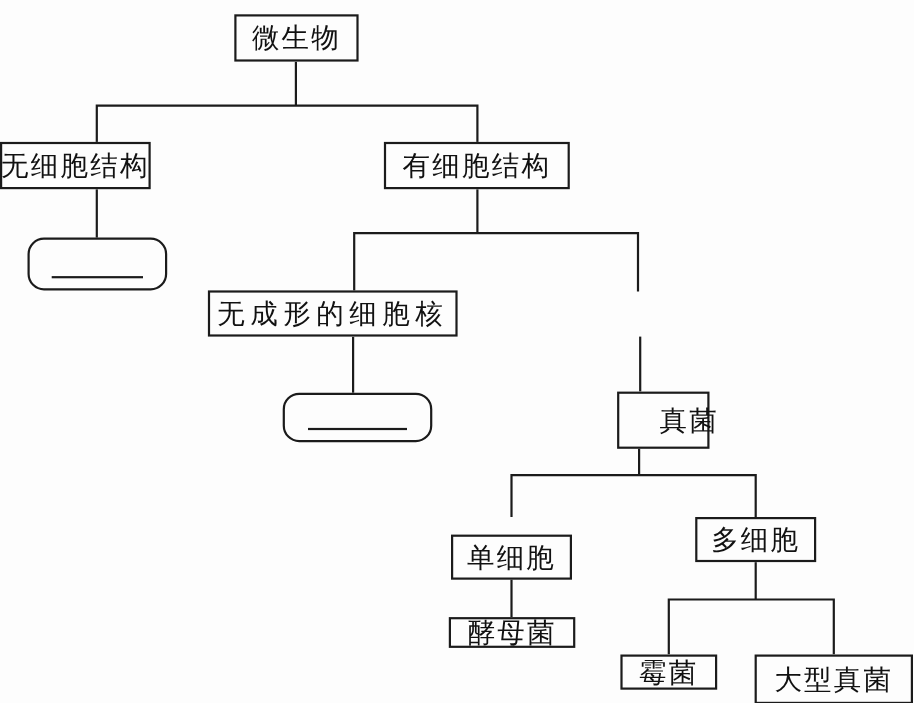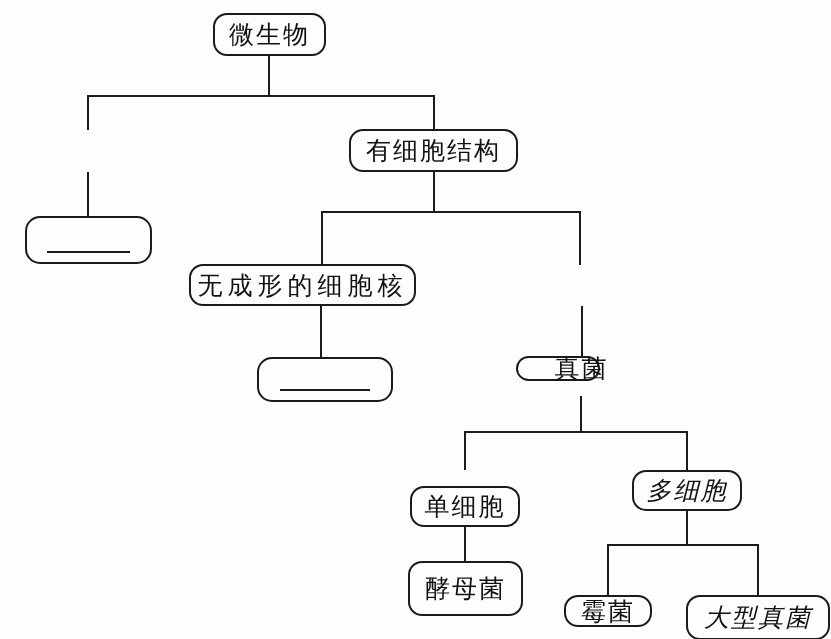--- a/index.html
+++ b/index.html
@@ -17,21 +17,21 @@
   }
   svg.connectors {
     position: absolute;
     left: 0;
     top: 0;
   }
   .node {
     position: absolute;
     box-sizing: border-box;
     border: 2px solid #1b1b1b;
-    border-radius: 14px;
+    border-radius: 0;
     background: #fdfdfd;
     display: flex;
     align-items: center;
     justify-content: center;
     font-size: 25px;
     color: #111111;
     letter-spacing: 2px;
     white-space: nowrap;
   }
   .node.wide {
@@ -75,55 +75,58 @@
 
       <path d="M687 511 V545"></path>
       <path d="M608 595 V545 H758 V595"></path>
     </g>
   </svg>
 
   <div class="node" style="left:213px; top:13px; width:113px; height:43px;">
     <span>微生物</span>
   </div>
 
+  <div class="node" style="left:0px; top:129px; width:137px; height:43px;">
+    <span>无细胞结构</span>
+  </div>
 
   <div class="node" style="left:349px; top:129px; width:169px; height:43px;font-family:Liberation Serif, serif;">
     <span>有细胞结构</span>
   </div>
 
   <div class="node blank" style="left:25px; top:216px; width:127px; height:48px;">
     <span class="blank-underline"></span>
   </div>
 
   <div class="node wide" style="left:189px; top:264px; width:227px; height:42px;">
     <span>无成形的细胞核</span>
   </div>
 
 
   <div class="node blank" style="left:257px; top:357px; width:136px; height:45px;">
     <span class="blank-underline"></span>
   </div>
 
-  <div class="node" style="left:516px; top:356px; width:84px; height:25px;padding-left:47px;">
+  <div class="node" style="left:561px; top:356px; width:84px; height:52px;padding-left:47px;">
     <span>真菌</span>
   </div>
 
   <div class="node" style="left:410px; top:470px; width:110px; height:41px;margin-top:16px;">
     <span>单细胞</span>
   </div>
 
-  <div class="node" style="left:632px; top:470px; width:110px; height:41px;font-style:italic;">
+  <div class="node" style="left:632px; top:470px; width:110px; height:41px;">
     <span>多细胞</span>
   </div>
 
-  <div class="node" style="left:408px; top:561px; width:115px; height:55px;">
+  <div class="node" style="left:408px; top:561px; width:115px; height:28px;">
     <span>酵母菌</span>
   </div>
 
   <div class="node" style="left:564px; top:595px; width:88px; height:32px;">
     <span>霉菌</span>
   </div>
 
-  <div class="node" style="left:686px; top:595px; width:144px; height:45px;font-style:italic;">
+  <div class="node" style="left:686px; top:595px; width:144px; height:45px;">
     <span>大型真菌</span>
   </div>
 
 </div>
 
 </body></html>

